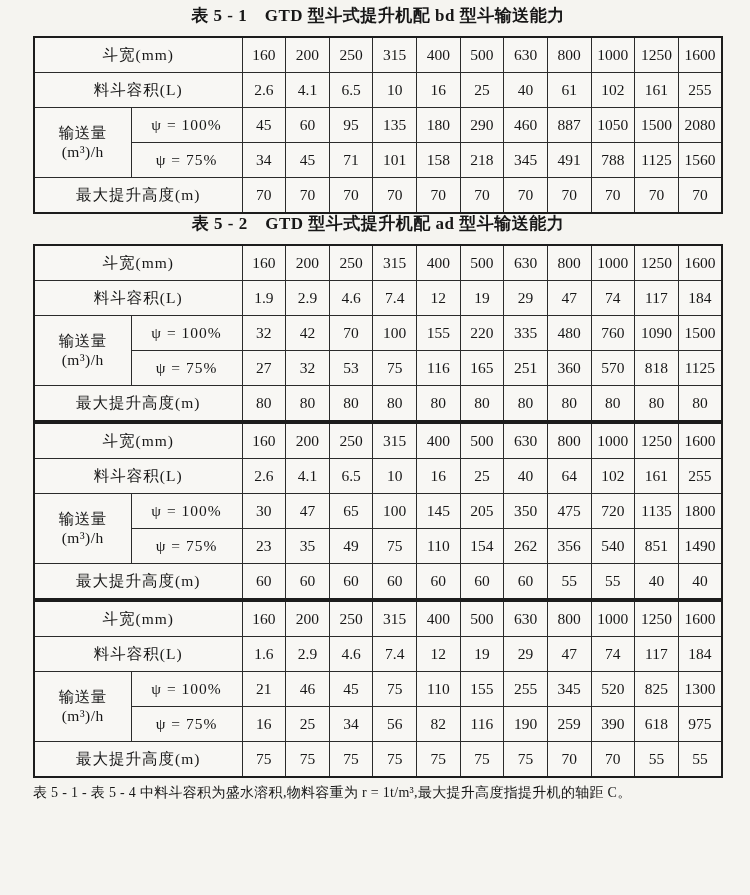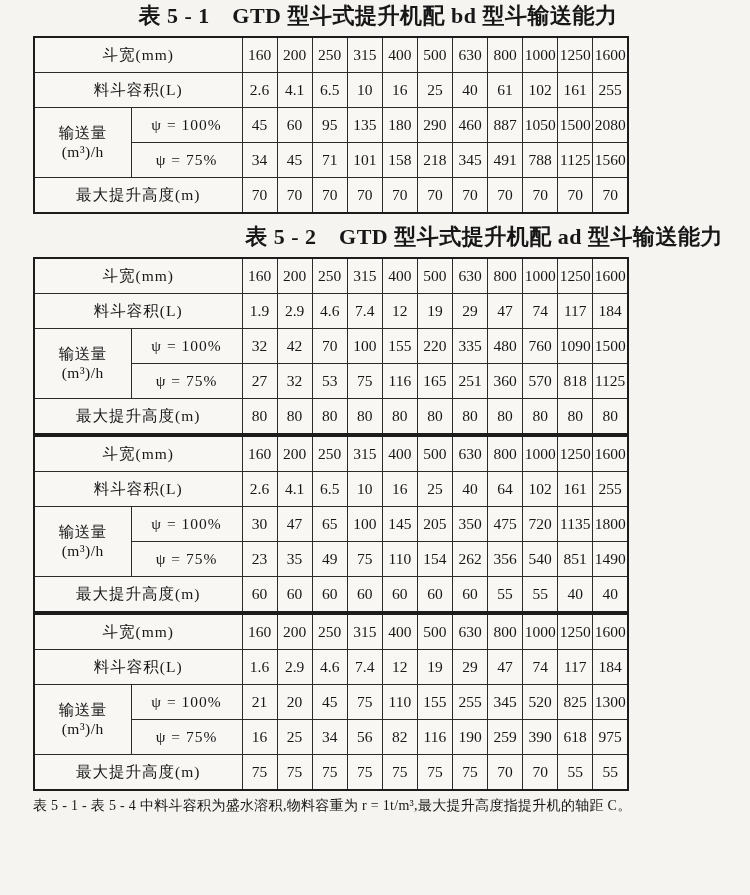--- a/index.html
+++ b/index.html
@@ -14,31 +14,29 @@
     height: 895px;
     overflow: hidden;
   }
   .page {
     padding: 6px 27px 0 33px;
   }
   .table-section { margin: 0; }
   .block-title {
     text-align: center;
     font-weight: bold;
-    font-size: 22px;
+    font-size: 17px;
     line-height: 20px;
     margin: 0 0 10px 0;
     letter-spacing: 0.5px;
   }
   .table-section + .table-section .block-title {
-    margin-top: 13px;
-    text-align: right;
   }
   table.cap-table {
-    width: 596px;
+    width: 690px;
     border-collapse: collapse;
     table-layout: fixed;
     border: 2px solid #1c1c1c;
     background: #f8f7f4;
   }
   table.cap-table td {
     border: 1px solid #2b2b2b;
     height: 34px;
     text-align: center;
     vertical-align: middle;
@@ -402,21 +400,21 @@
             <td>117</td>
             <td>184</td>
           </tr>
           <tr>
             <td rowspan="2" class="lbl cap">
               <div>输送量</div>
               <div>(m³)/h</div>
             </td>
             <td class="lbl">ψ = 100%</td>
             <td>21</td>
-            <td>20</td>
+            <td>46</td>
             <td>45</td>
             <td>75</td>
             <td>110</td>
             <td>155</td>
             <td>255</td>
             <td>345</td>
             <td>520</td>
             <td>825</td>
             <td>1300</td>
           </tr>

